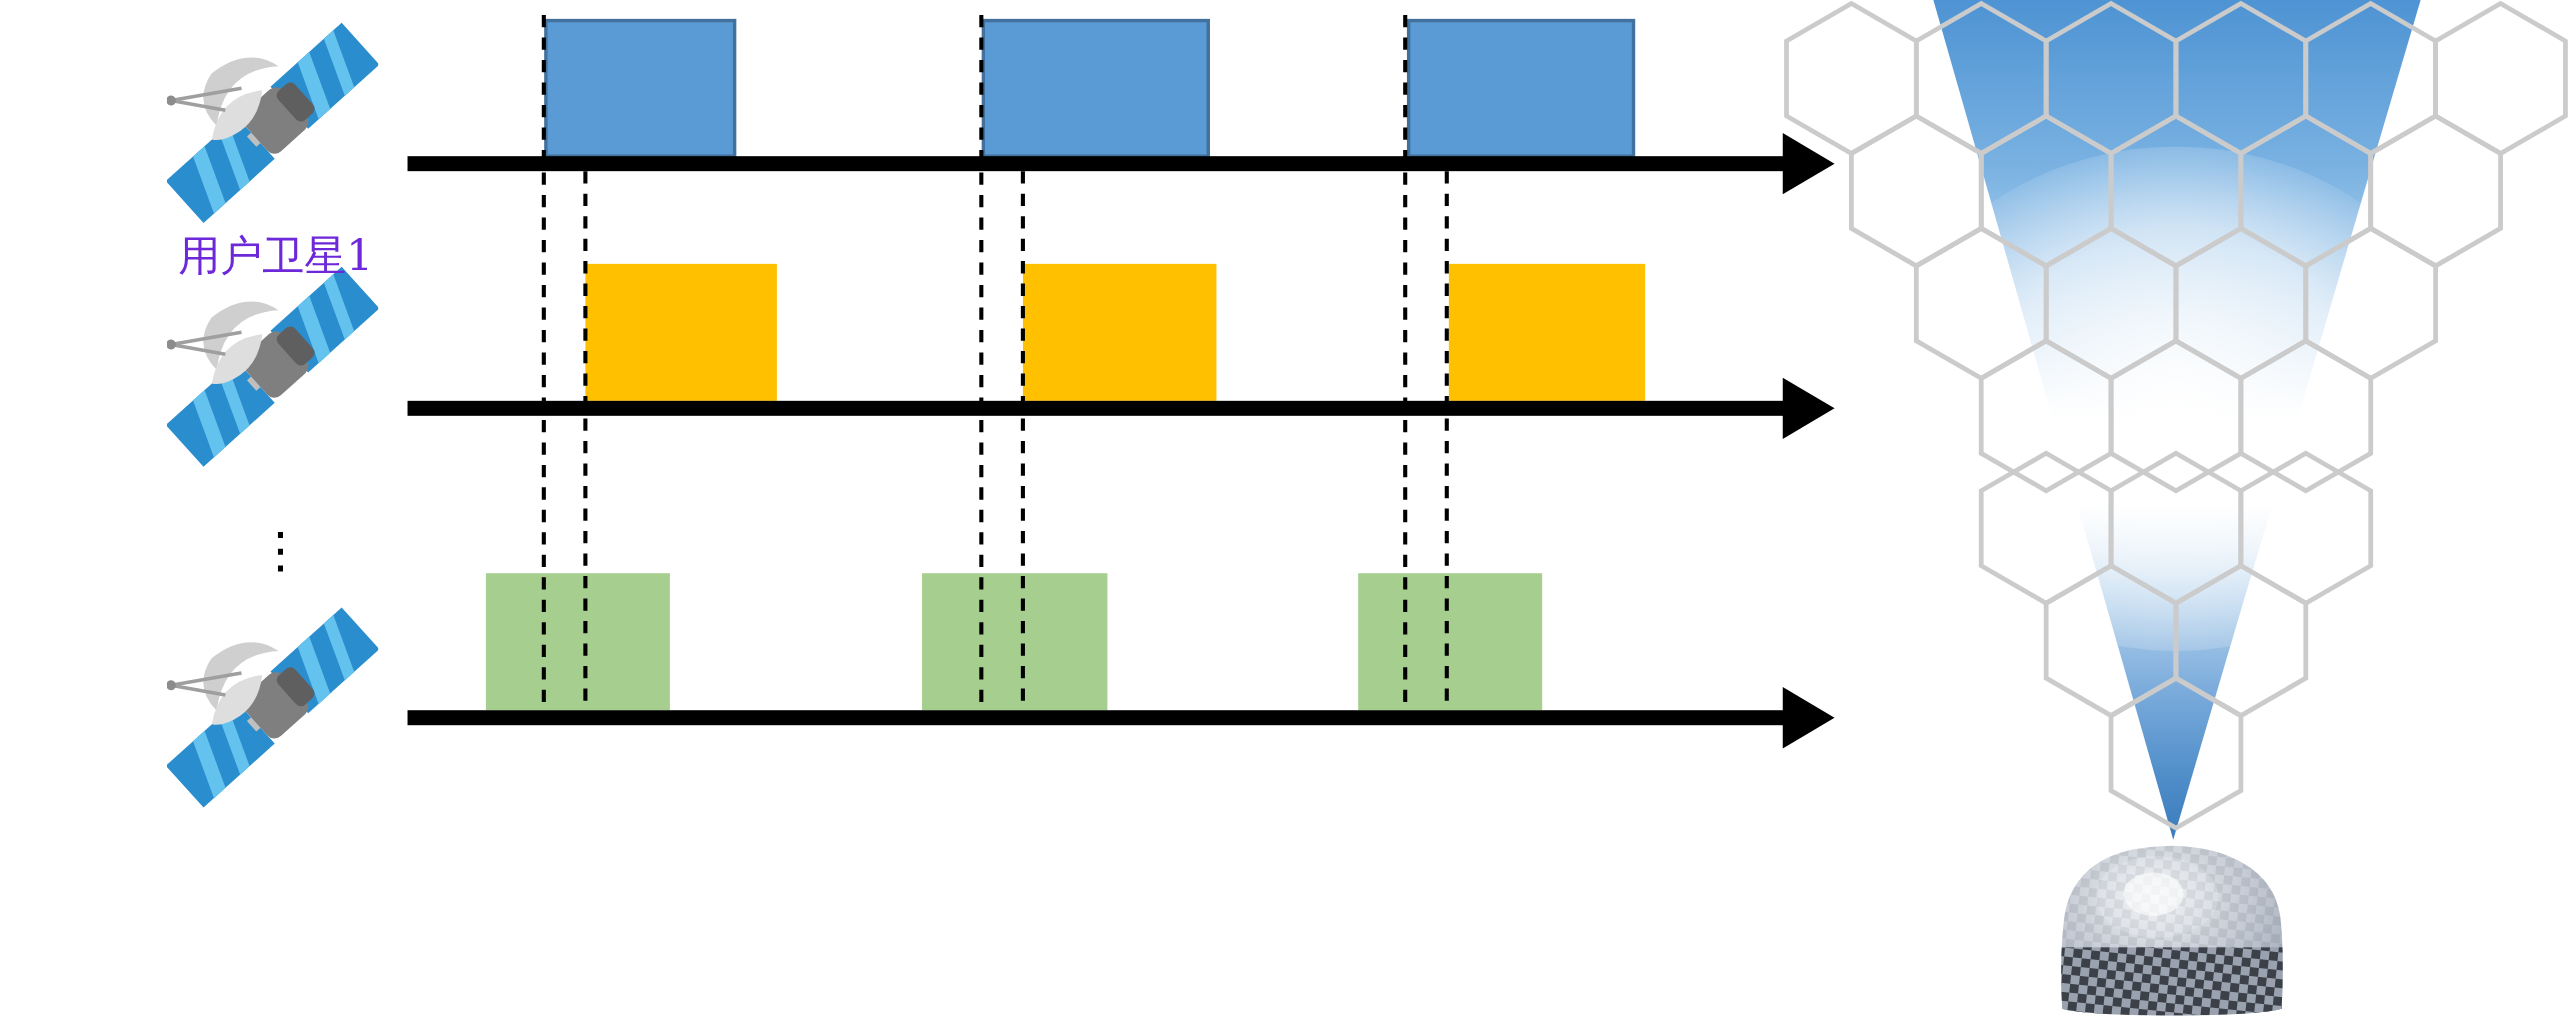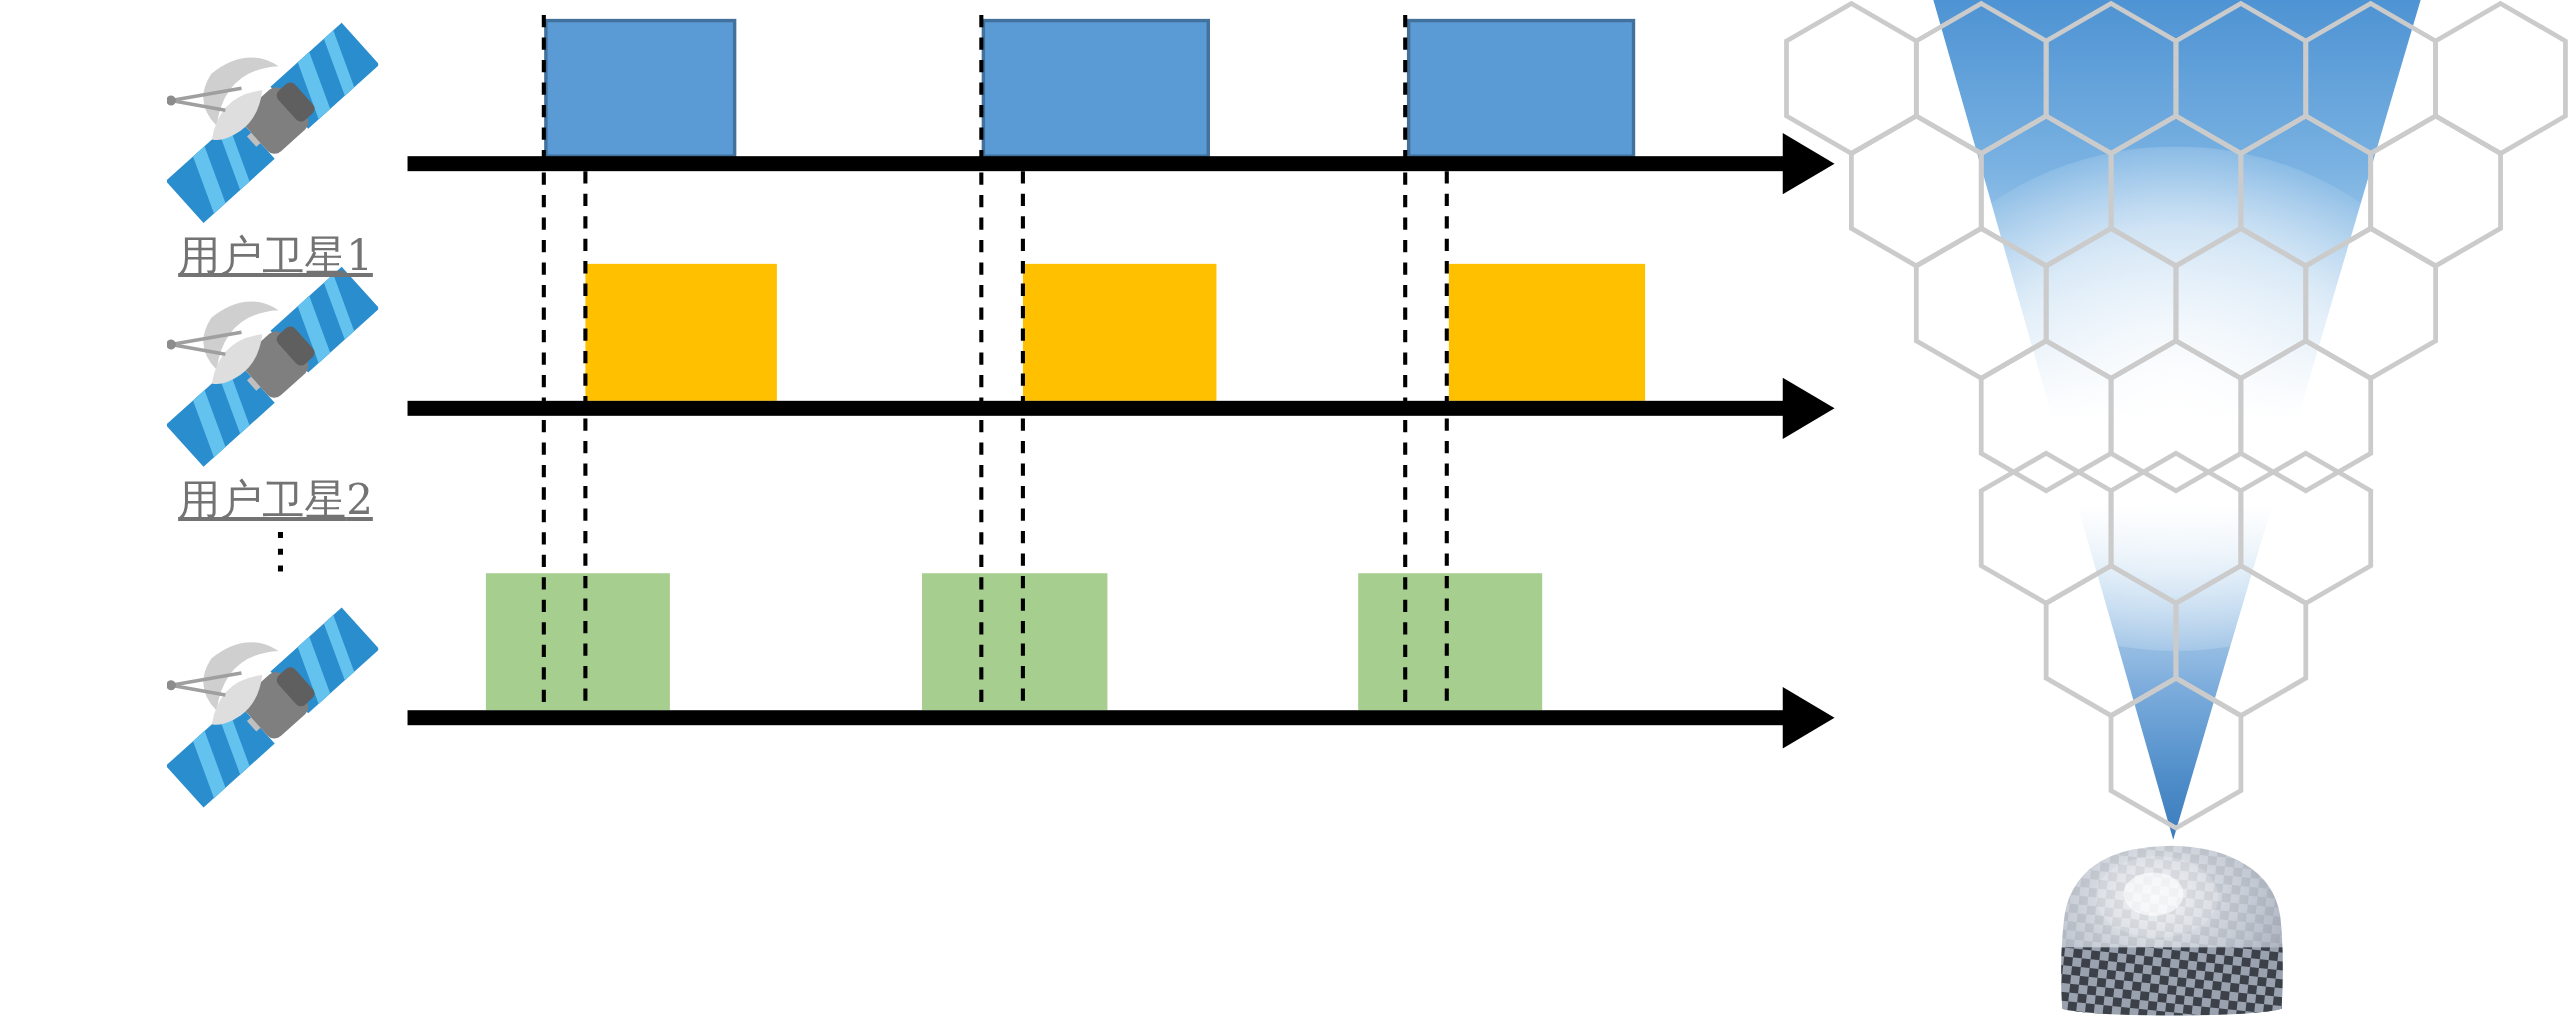--- a/index.html
+++ b/index.html
@@ -1,20 +1,20 @@
 <!DOCTYPE html>
 <html style="font-size:11px"><head>
 <meta charset="utf-8">
 <style>
   html,body{margin:0;padding:0;background:#ffffff;}
   .stage{position:relative;width:2576px;height:1017px;background:#ffffff;overflow:hidden;
          font-family:"DejaVu Serif","Liberation Serif",serif;}
   .layer{position:absolute;left:0;top:0;}
   .sat-label{position:absolute;left:136px;width:279px;text-align:center;
-             font-size:42px;color:#737373;white-space:nowrap;text-decoration:underline;}
+             font-size:42px;color:#6d28d9;white-space:nowrap;}
   .sat-label .italic{font-style:italic;}
   .dots{position:absolute;left:256px;top:526px;font-size:49px;line-height:1;color:#000;}
 </style>
 </head>
 <body>
 
 <div class="stage">
 
   <svg id="scene" class="layer" width="2576" height="1017" viewBox="0 0 3780 1492">
     <defs>
@@ -146,18 +146,17 @@
         <rect x="3018" y="1240" width="336" height="250" fill="url(#checker)" opacity="0.10"></rect>
         <rect x="3018" y="1390" width="336" height="102" fill="#9aa2af"></rect>
         <rect x="3018" y="1390" width="336" height="102" fill="url(#checker)" opacity="0.88"></rect>
       </g>
       <ellipse cx="3165" cy="1316" rx="90" ry="60" fill="#ffffff" opacity="0.18"></ellipse>
       <ellipse cx="3160" cy="1312" rx="44" ry="32" fill="#ffffff" opacity="0.6"></ellipse>
     </g>
   </svg>
 
   <div class="sat-label" style="top:228px"><span>用户卫星</span><span class="idx">1</span></div>
-  <div class="sat-label" style="top:472px"><span>用户卫星</span><span class="idx">2</span></div>
 
   <div class="dots">⋮</div>
 
 </div>
 
 
 </body></html>

